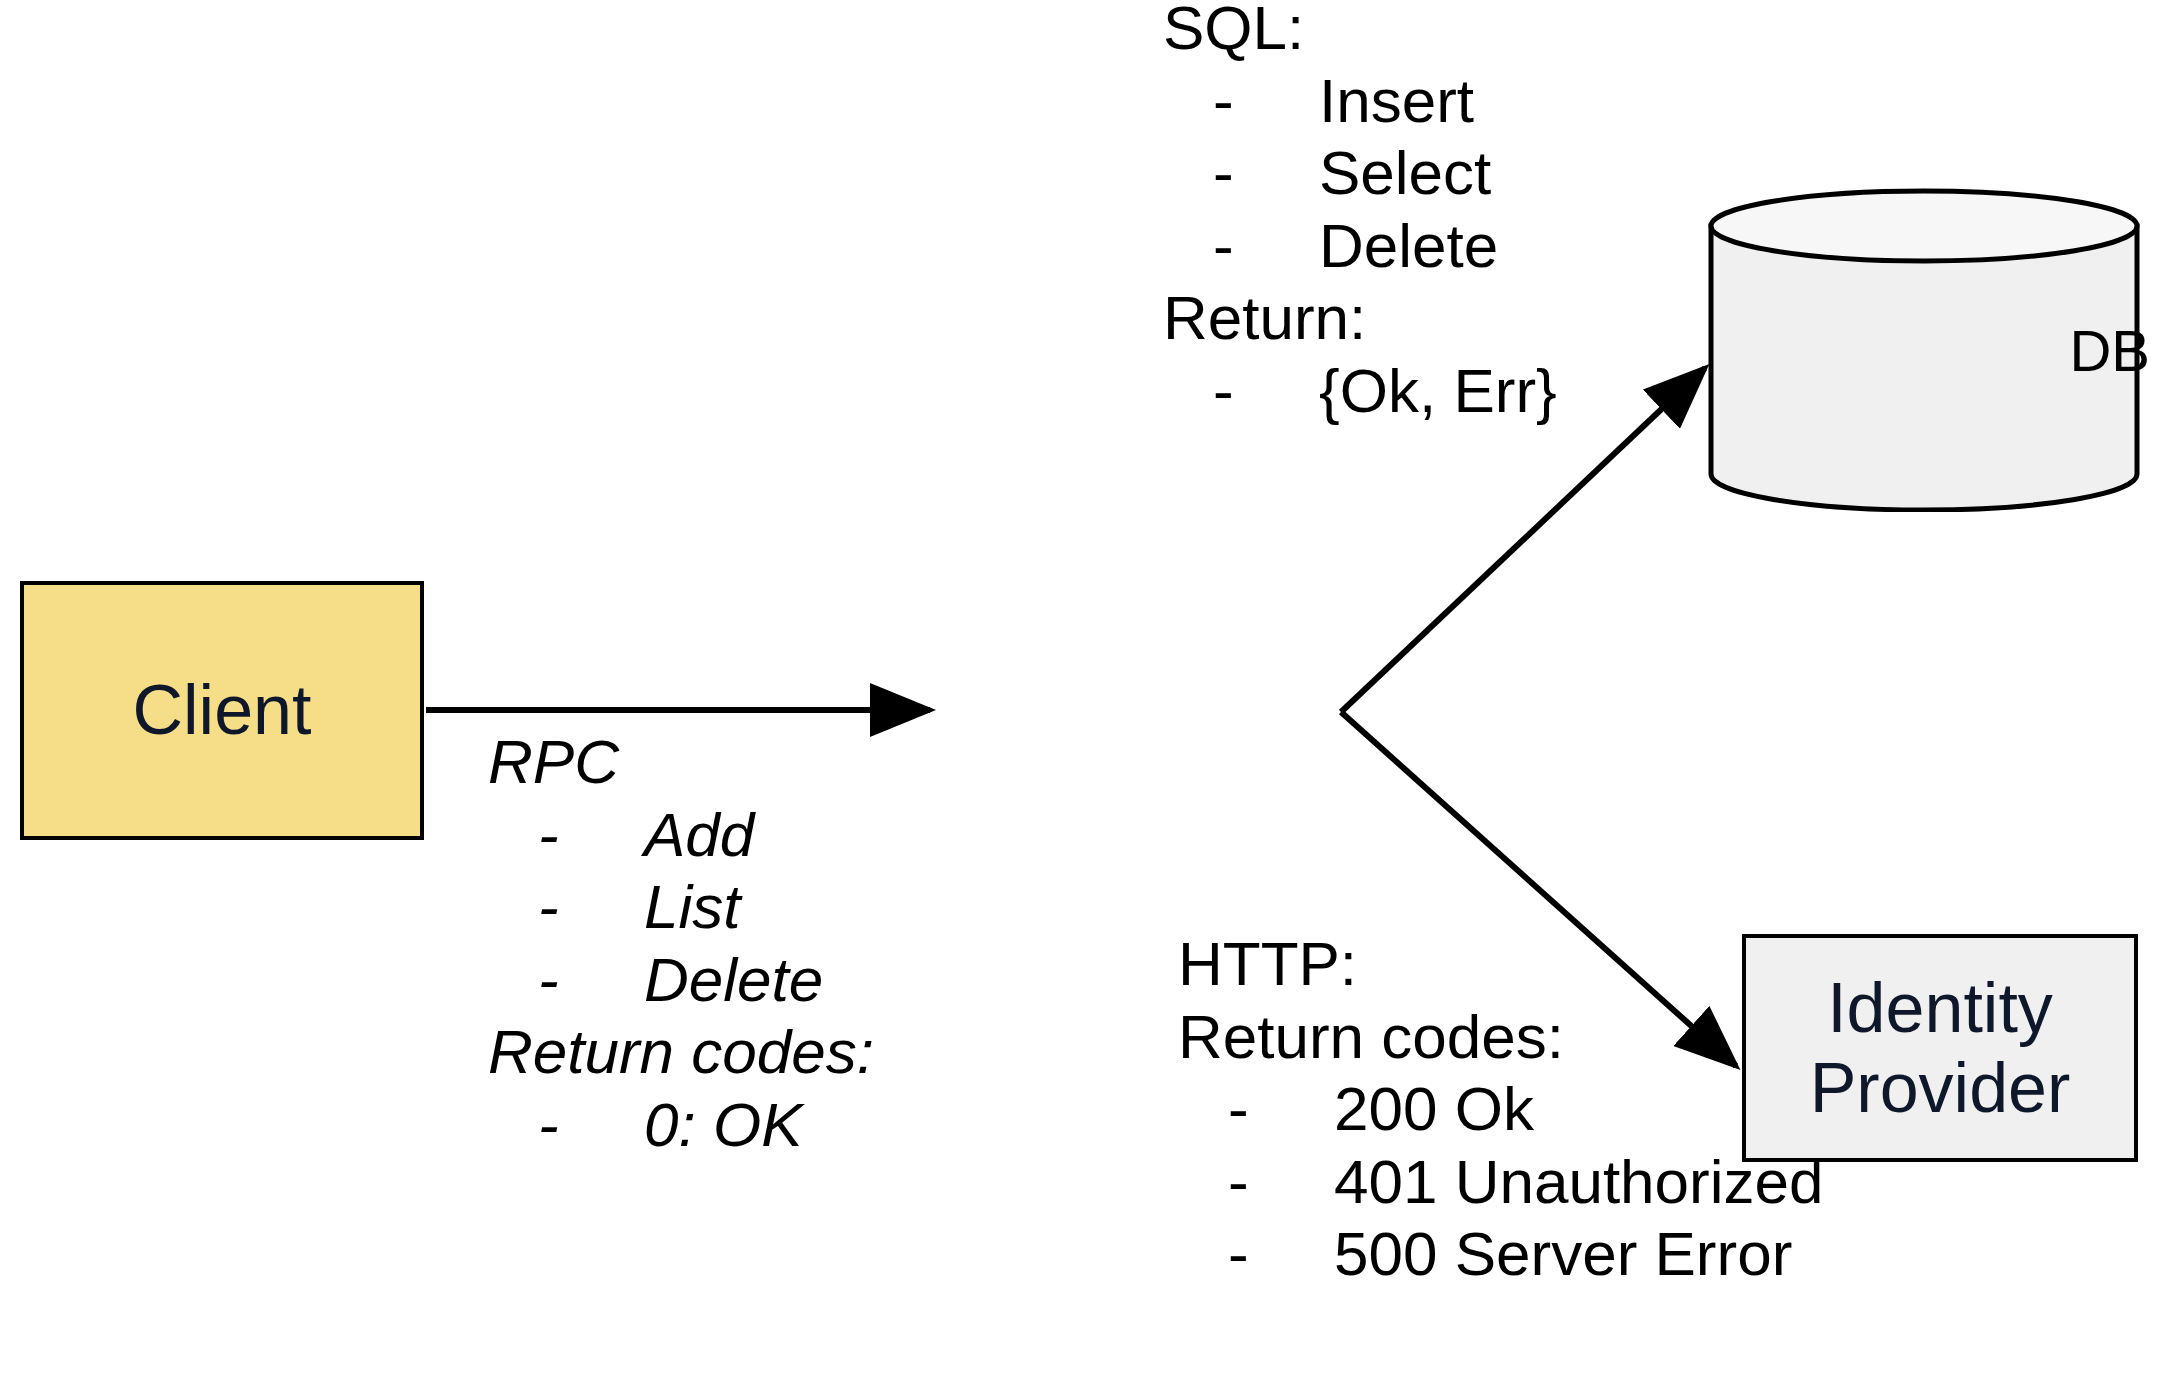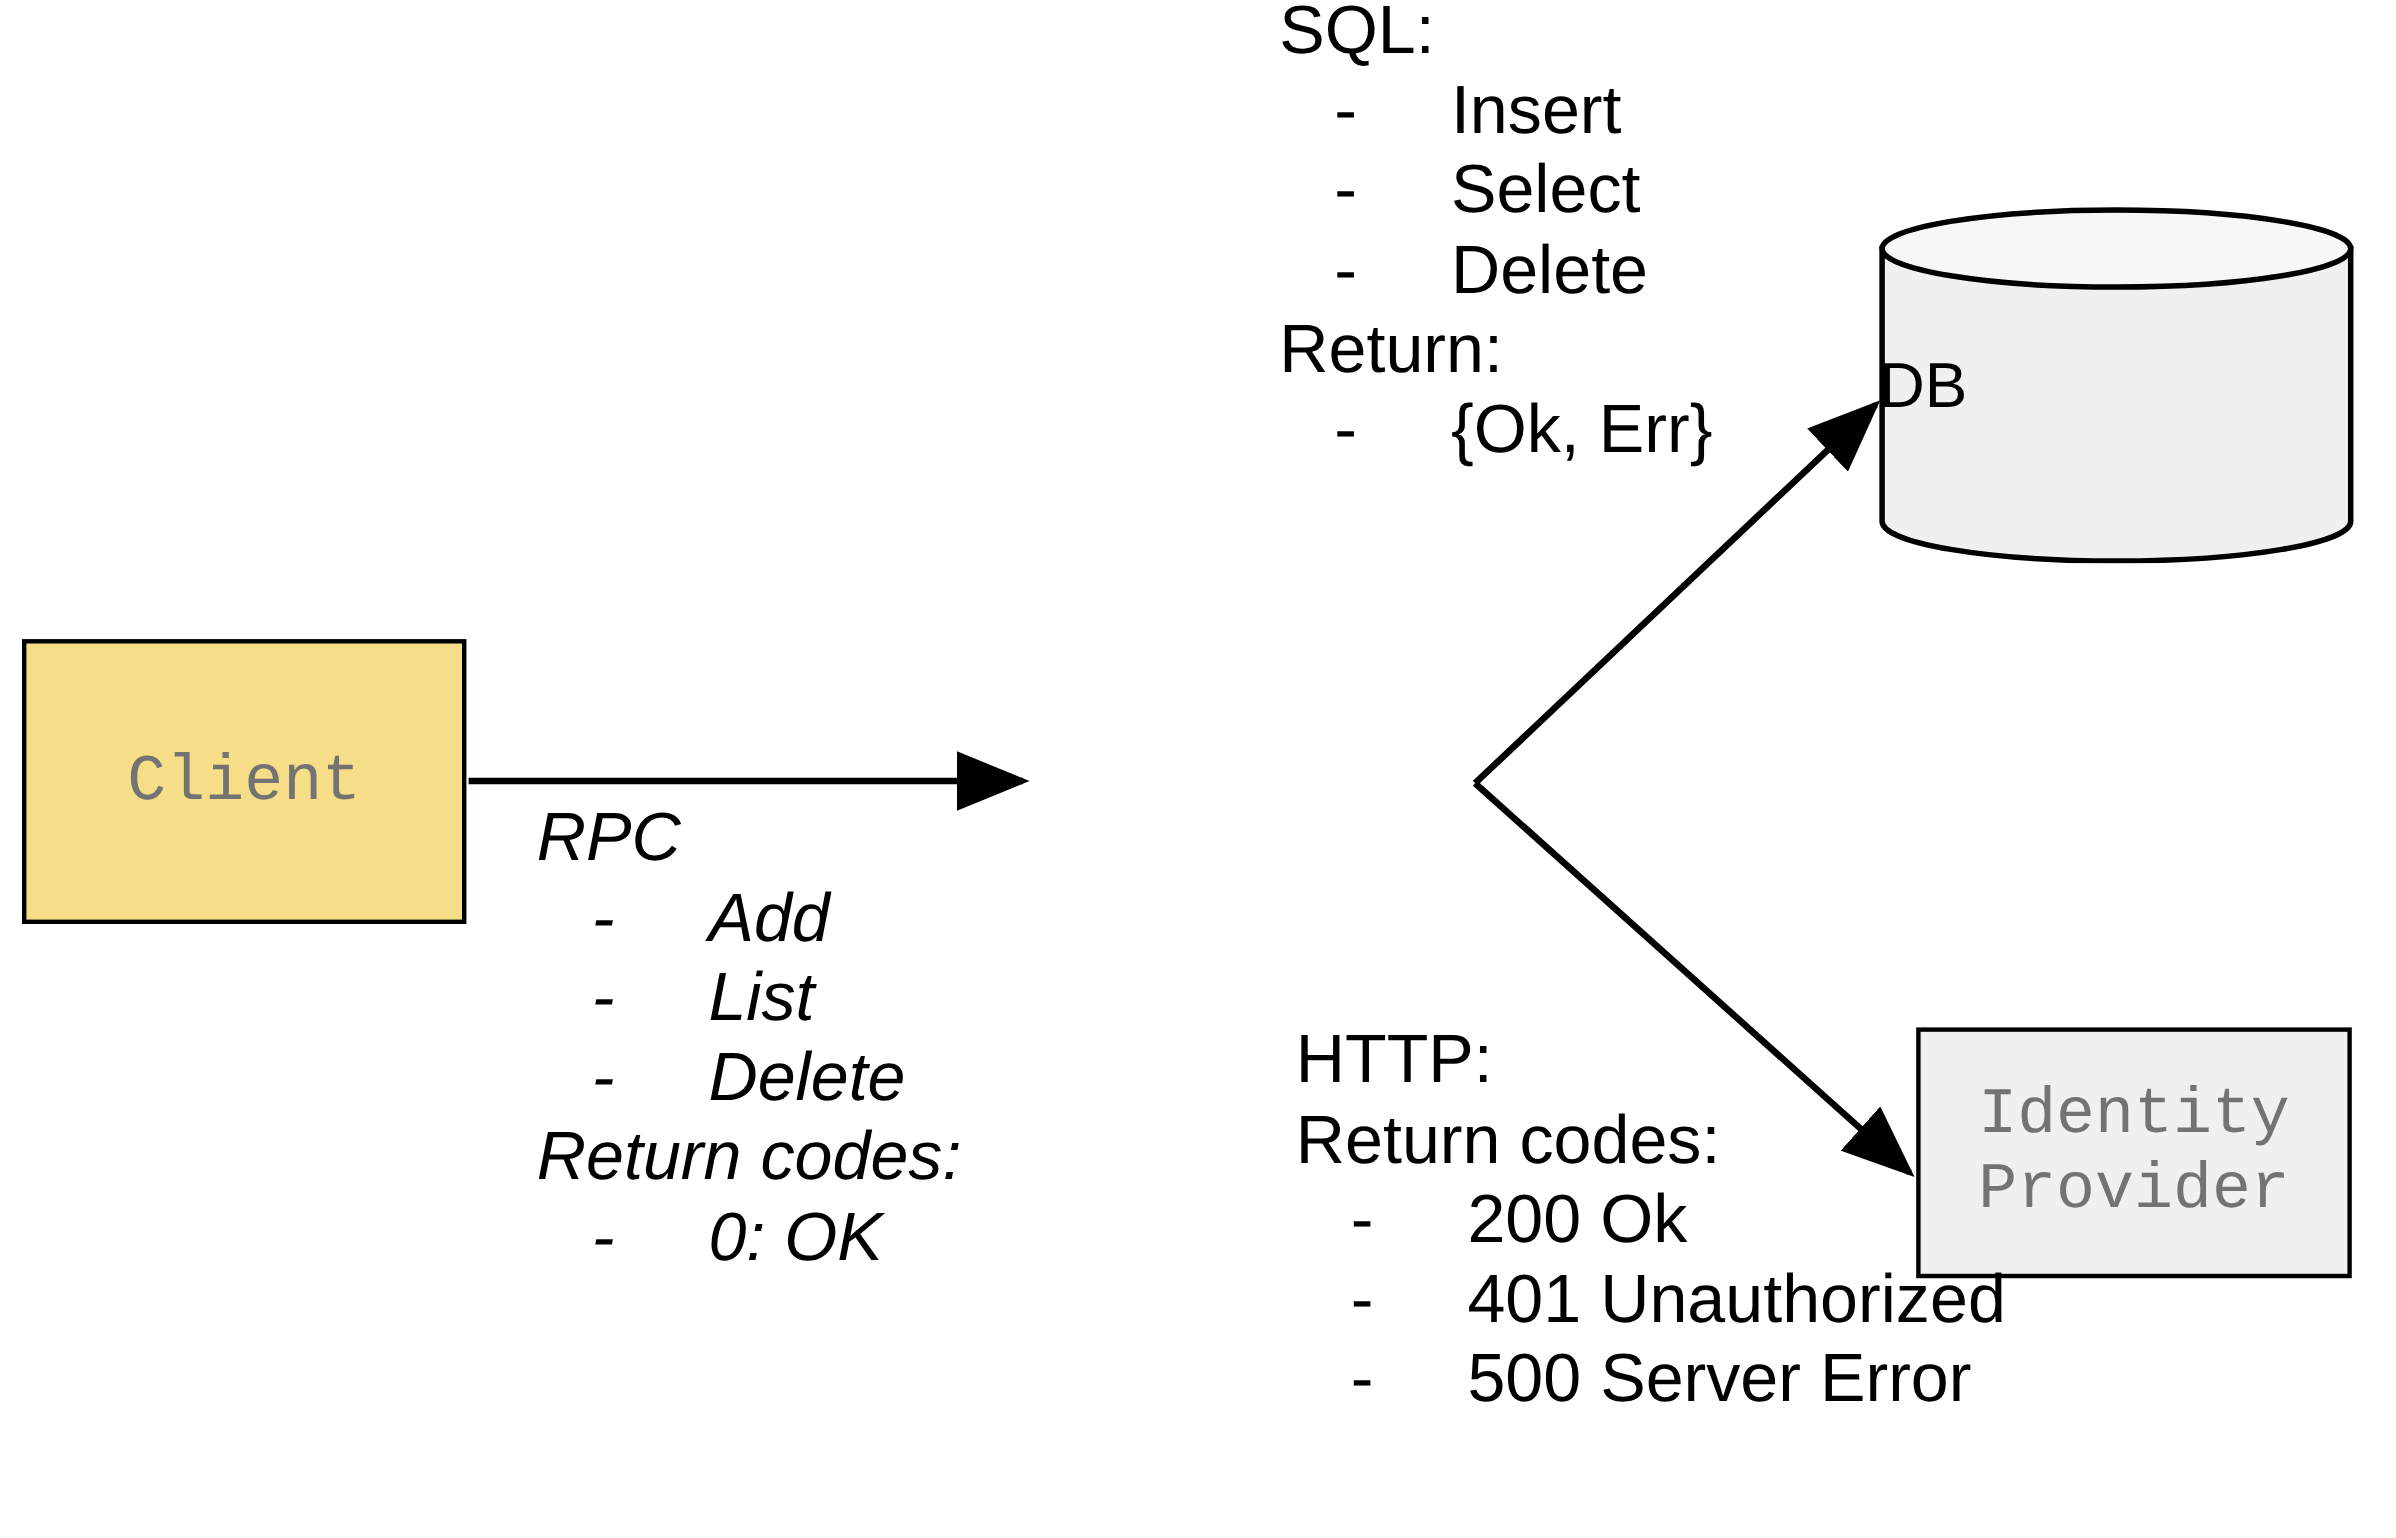--- a/index.html
+++ b/index.html
@@ -18,24 +18,23 @@
   }
   
   .node {
     position: absolute;
     box-sizing: border-box;
     display: flex;
     align-items: center;
     justify-content: center;
     text-align: center;
     line-height: 1.15;
-    font-size: 59px;
-    color: #737373;
+    font-size: 70px;
+    color: #0f172a;
     border: 4px solid #000000;
-    font-family: Liberation Mono, monospace;
   }
   .node-client {
     left: 20px;
     top: 581px;
     width: 404px;
     height: 259px;
     background: #f5de87;
   }
   .node-backend {
     left: 936px;
@@ -60,23 +59,24 @@
     height: 324px;
   }
   .cyl-label {
     position: absolute;
     left: 1708px;
     top: 188px;
     width: 432px;
     height: 324px;
     display: flex;
     align-items: center;
-    justify-content: flex-start;
+    justify-content: flex-end;
     font-size: 58px;
     color: #000;
+    padding-left: 10px;
   }
   
   .annot {
     position: absolute;
     font-size: 62px;
     line-height: 1.17;
     white-space: nowrap;
     color: #000;
   }
   .annot .head {

